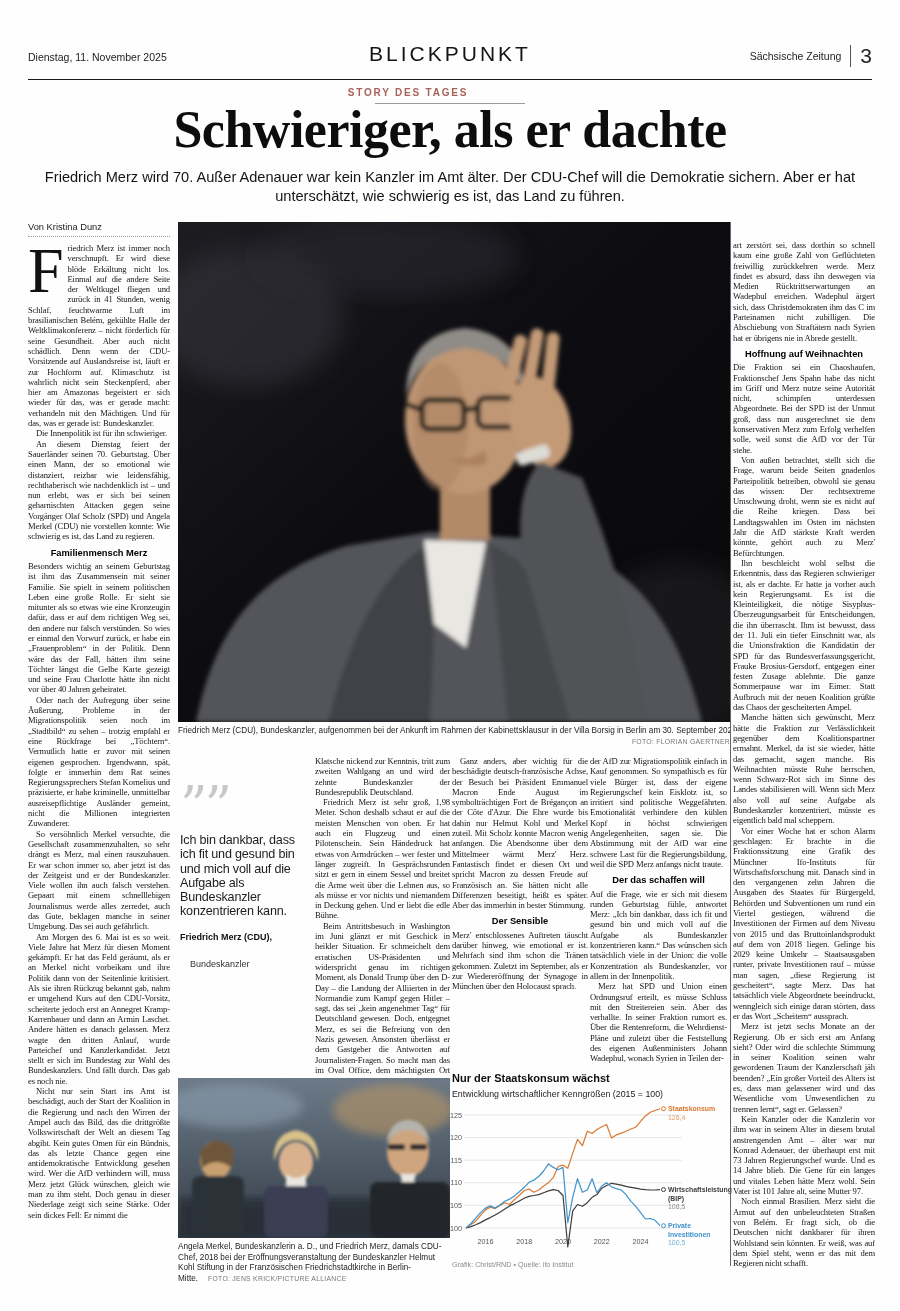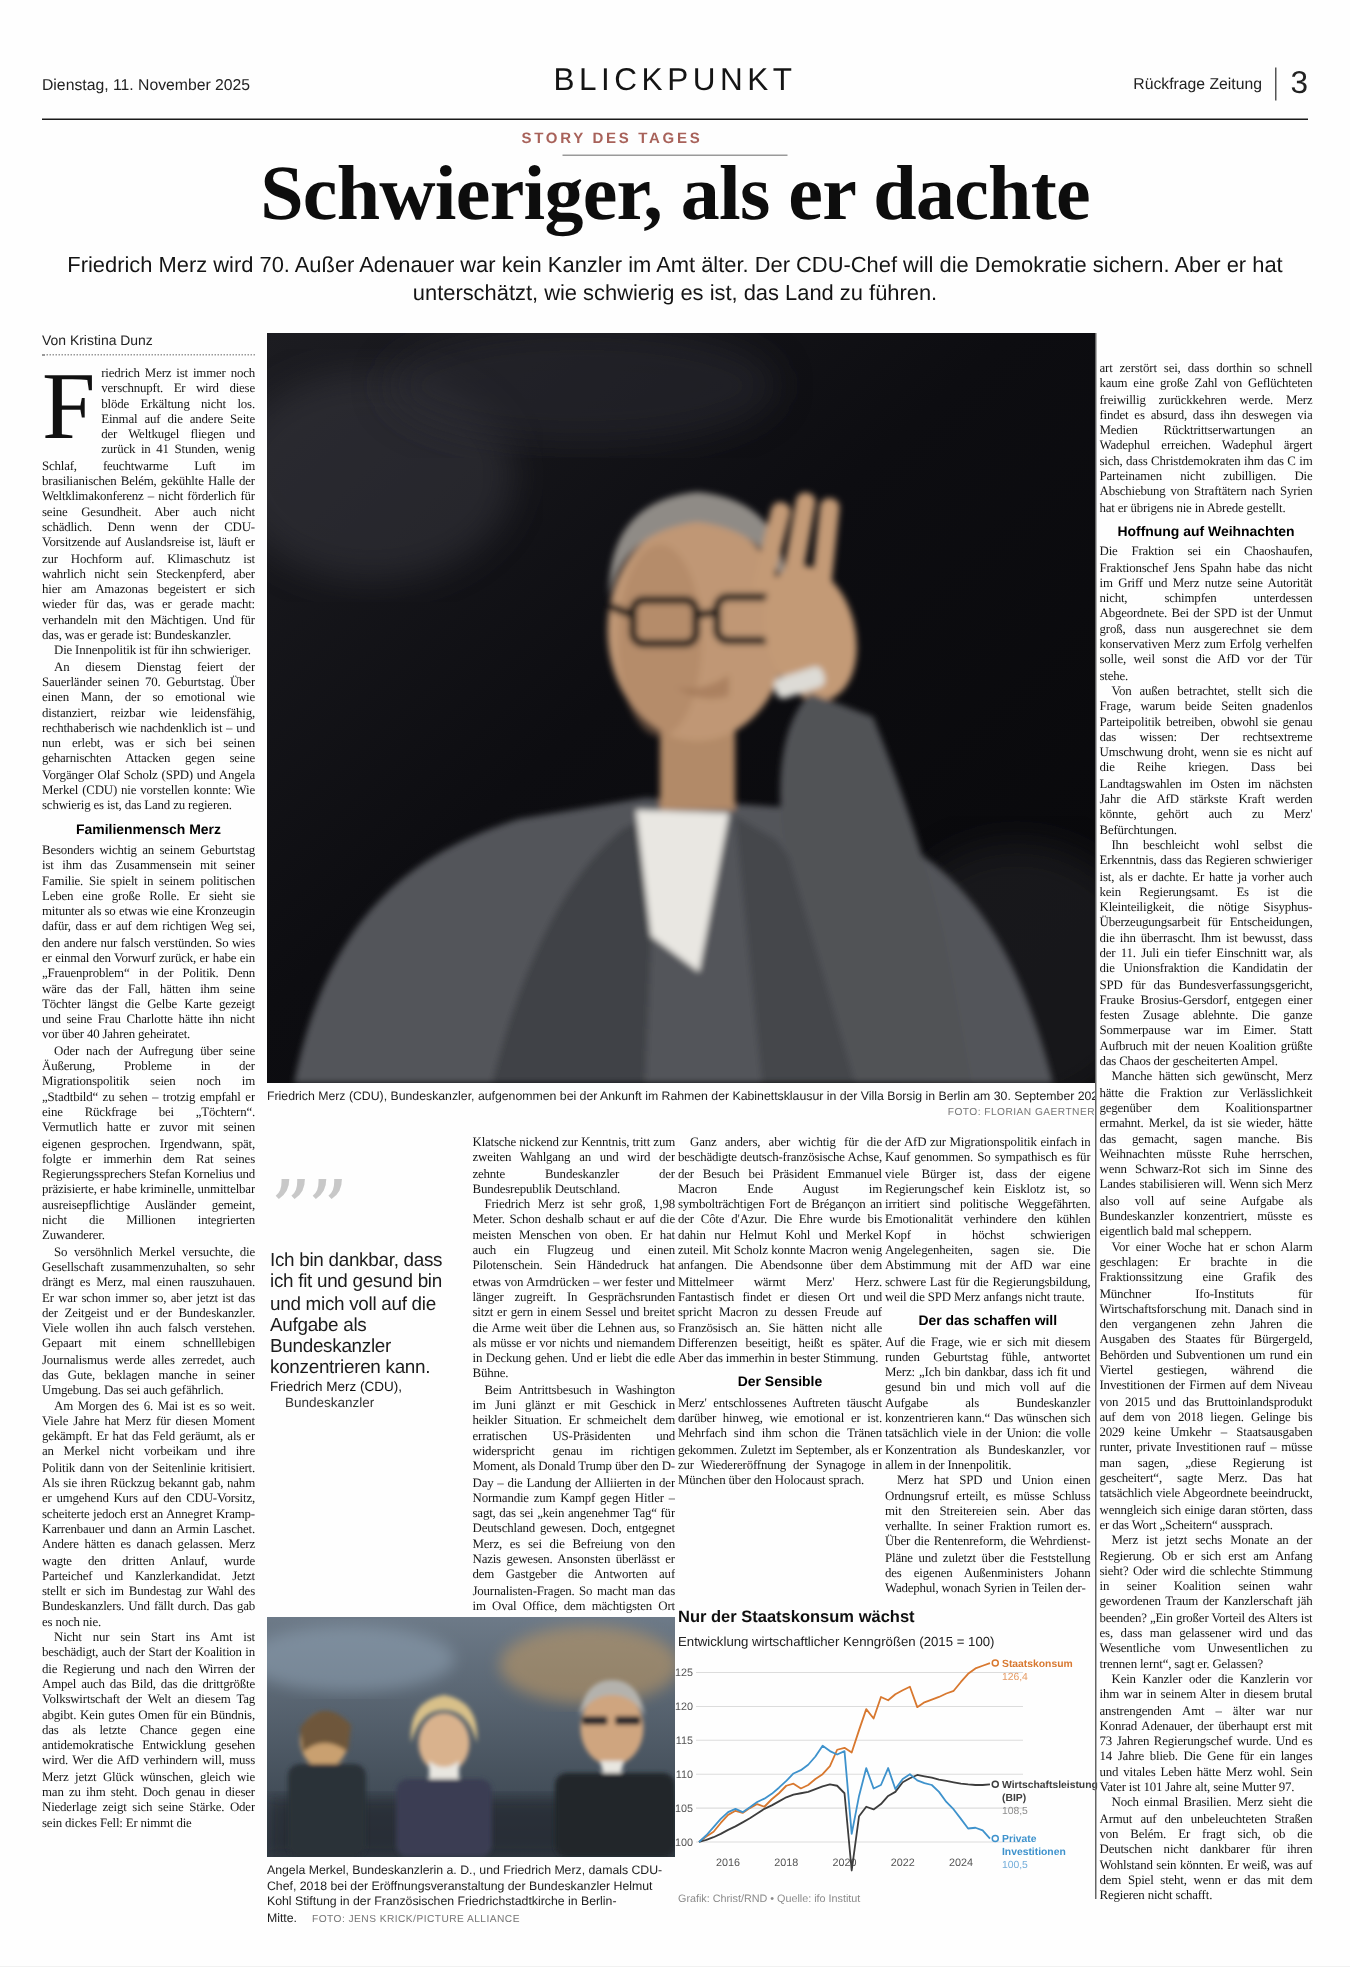--- a/index.html
+++ b/index.html
@@ -34,39 +34,39 @@
           padding-bottom:4px;border-bottom:1px dotted #999;margin-bottom:6px;letter-spacing:0;}
   .vrule{left:730px;top:222px;width:1px;height:1044px;background:#666;}
   
   .caption{font-size:8.2px;color:#1c1c1c;line-height:10.6px;}
   .credit{font-size:6.8px;color:#767676;letter-spacing:.3px;}
   .credit-right{text-align:right;}
   .ph-credit{font-size:6.8px;color:#767676;letter-spacing:.3px;margin-left:10px;white-space:nowrap;}
   
   .pq-mark{font-family:"DejaVu Serif",serif;font-size:54px;line-height:34px;color:#c8c8c8;letter-spacing:-3px;}
   .pq-text{margin-top:9px;font-size:12.6px;line-height:14.3px;color:#1d1d1d;letter-spacing:-0.2px;}
-  .pq-name{font-size:9px;font-weight:normal;color:#111;}
-  .pq-role{font-size:9px;color:#333;margin-top:1px;padding-left:10px;}
+  .pq-name{margin-top:13px;font-size:9px;font-weight:bold;color:#111;}
+  .pq-role{font-size:9px;color:#333;margin-top:17px;padding-left:10px;}
   
   .chart-title{font-size:11px;font-weight:bold;color:#0f0f0f;}
   .chart-sub{font-size:8.8px;color:#222;margin-top:5px;}
   .chart-credit{font-size:7.2px;color:#8a8a8a;margin-top:3px;}
   svg text.tick{font-family:"Liberation Sans",sans-serif;font-size:7.2px;fill:#555;}
   svg text.lbl{font-family:"Liberation Sans",sans-serif;font-size:6.9px;font-weight:bold;}
   svg text.lblv{font-family:"Liberation Sans",sans-serif;font-size:6.9px;}
 </style>
 </head>
 <body>
 
 <div class="page">
 
   <div class="abs m-date">Dienstag, 11. November 2025</div>
   <div class="abs m-section">BLICKPUNKT</div>
   <div class="abs m-right">
-    <span class="m-paper">Rückfrage Zeitung</span>
+    <span class="m-paper">Sächsische Zeitung</span>
     <span class="m-div"></span>
     <span class="m-num">3</span>
   </div>
   <div class="abs m-rule"></div>
 
   <div class="abs kicker">STORY DES TAGES</div>
   <div class="abs kicker-rule"></div>
   <h1 class="abs headline" style="margin:0;">Schwieriger, als er dachte</h1>
   <div class="abs standfirst">Friedrich Merz wird 70. Außer Adenauer war kein Kanzler im Amt älter. Der CDU-Chef will die Demokratie sichern. Aber er hat unterschätzt, wie schwierig es ist, das Land zu führen.</div>
 

